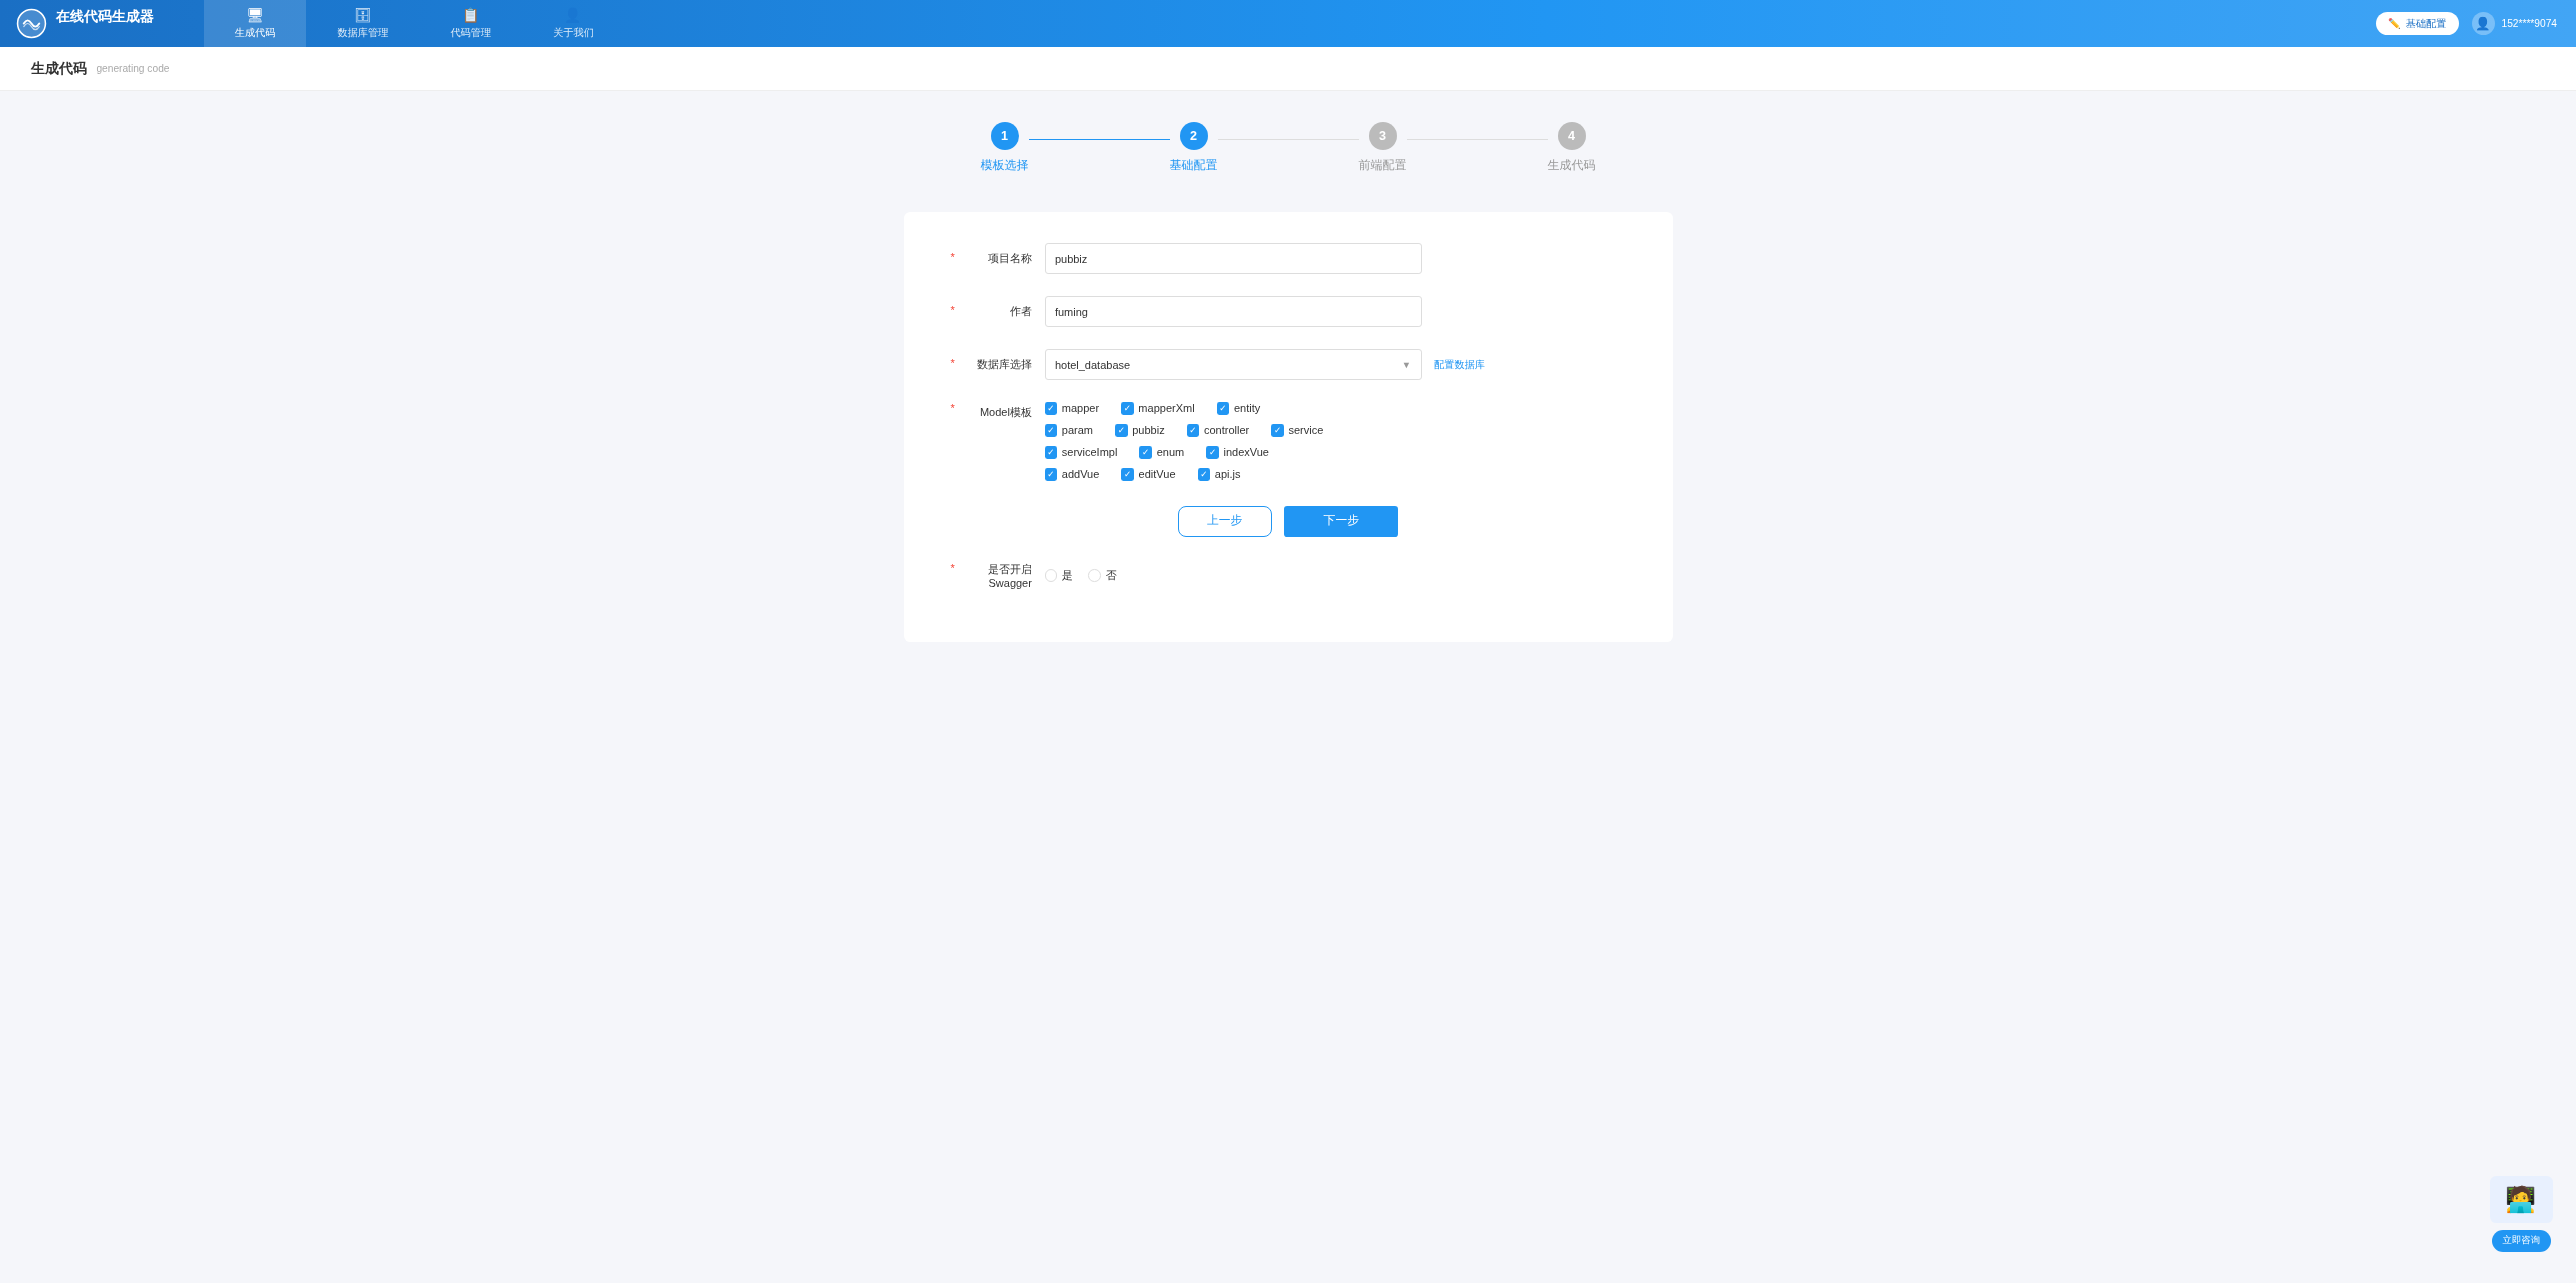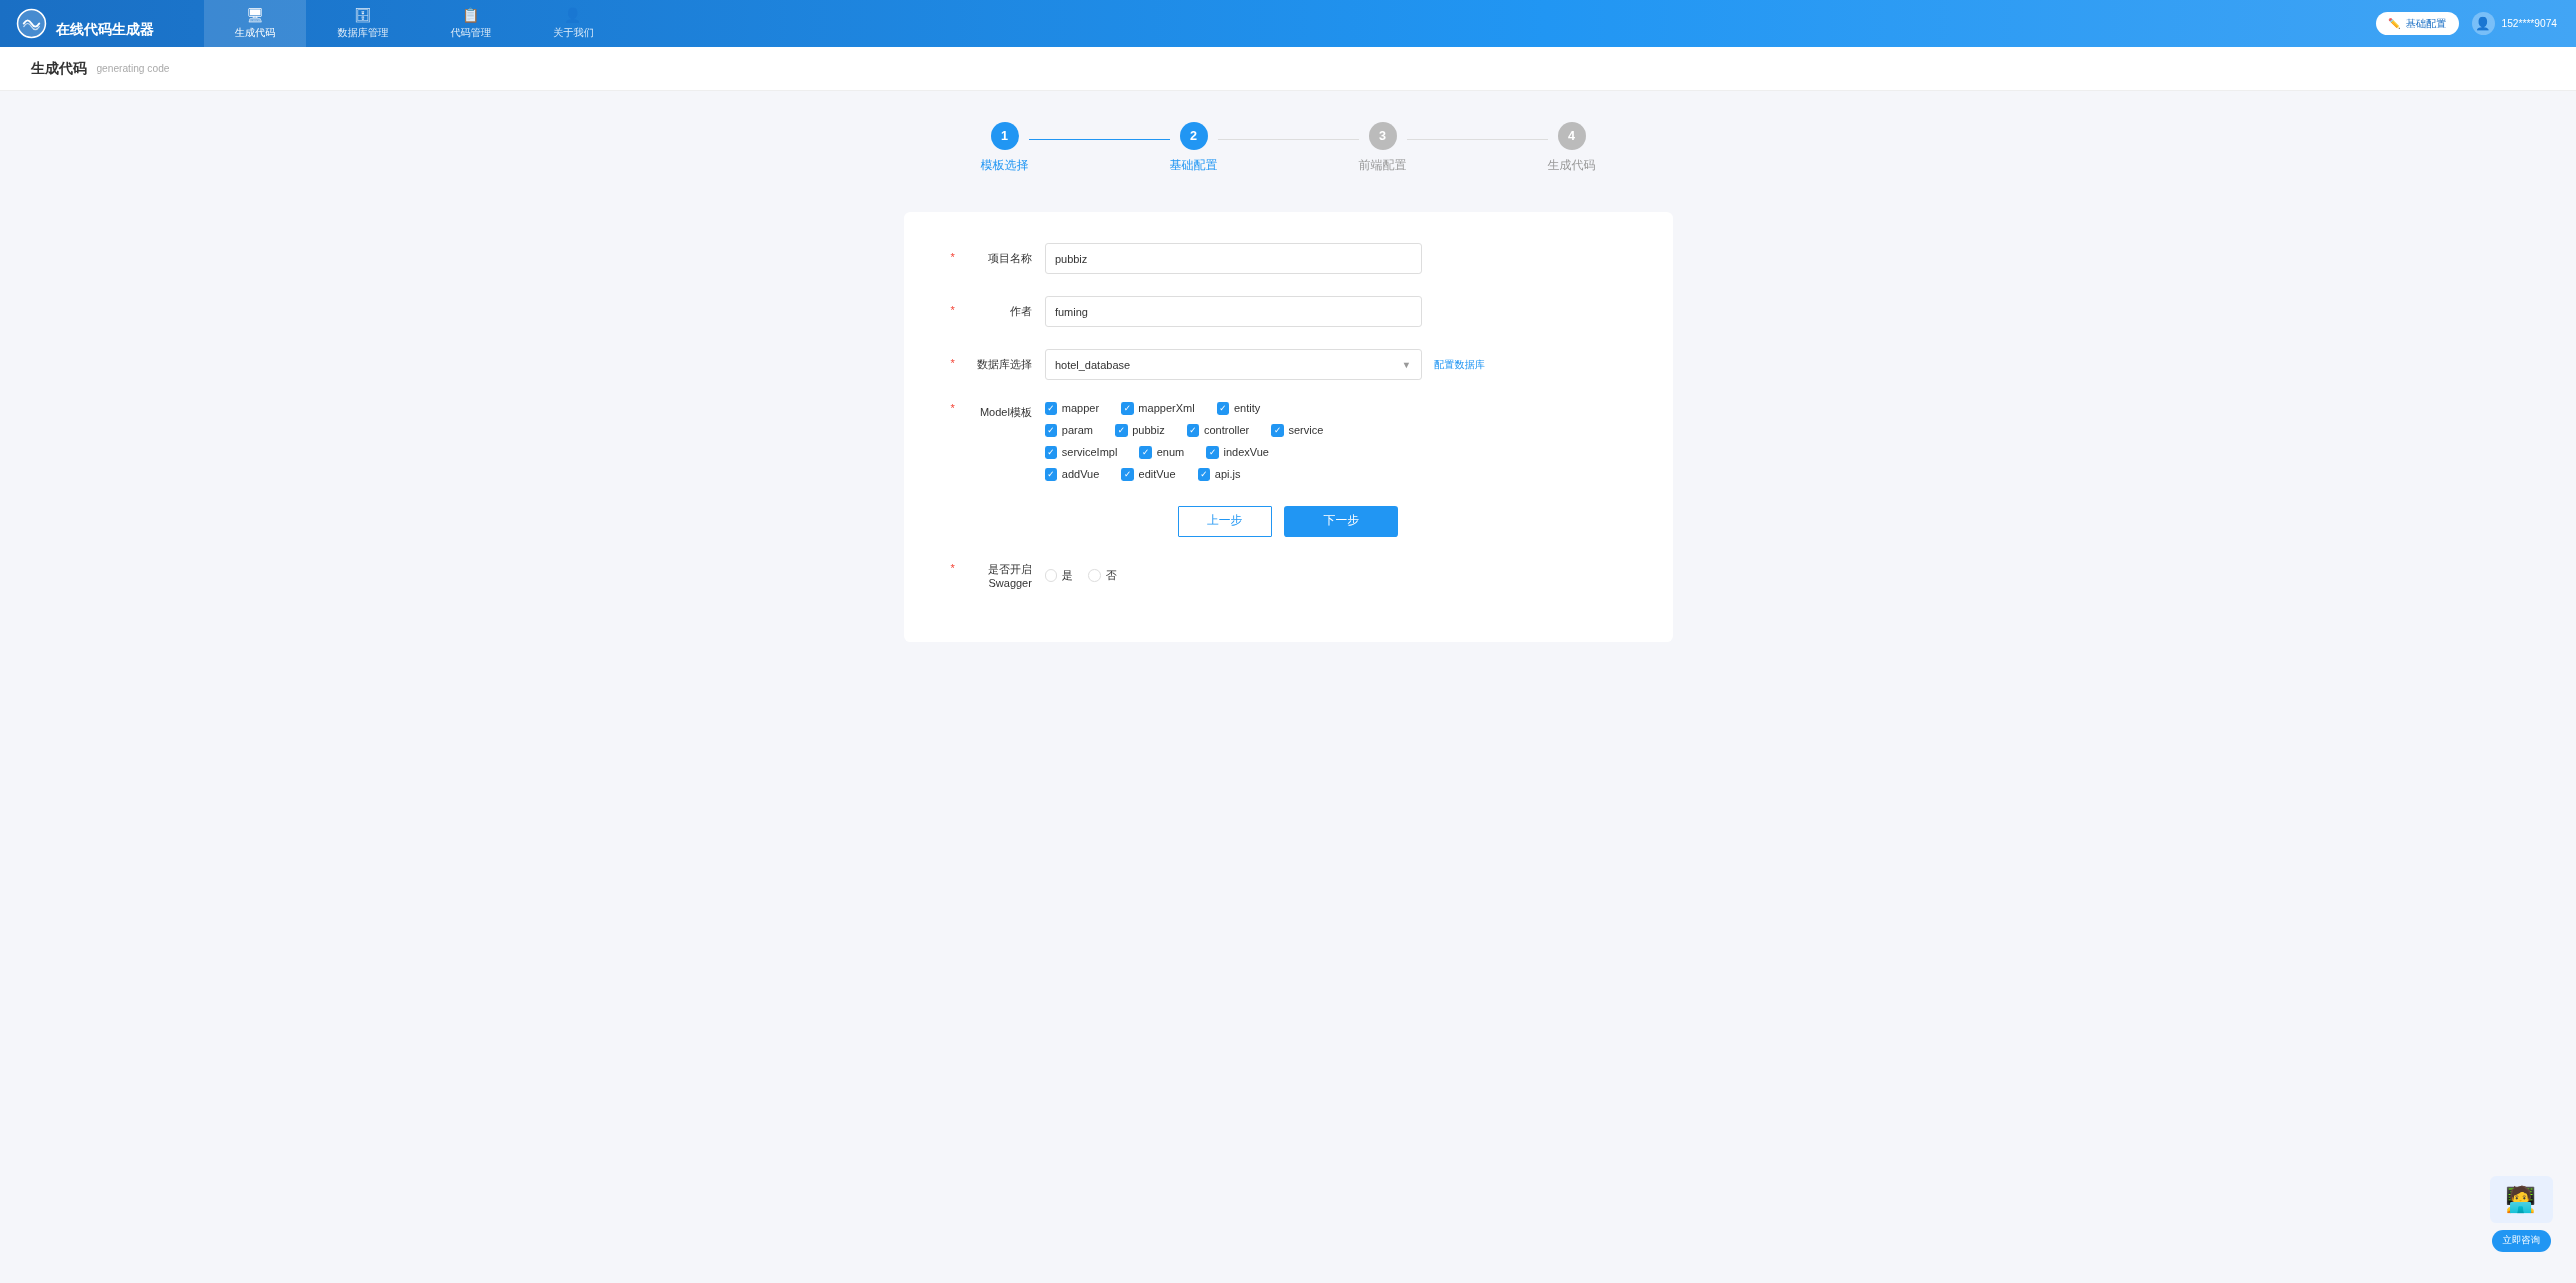--- a/index.html
+++ b/index.html
@@ -9,21 +9,21 @@
     .header {
       background: linear-gradient(90deg, #1a6fc4 0%, #2196F3 60%, #42a5f5 100%);
       height: 47px;
       display: flex;
       align-items: center;
       padding: 0 0 0 15.7px;
       position: relative;
     }
     .logo-area {
       display: flex;
-      align-items: flex-end;
+      align-items: flex-start;
       width: 188px;
       gap: 9.4px;
     }
     .logo-icon {
       width: 31px;
       height: 31px;
     }
     .logo-title {
       color: white;
       font-size: 14px;
@@ -263,21 +263,21 @@
       justify-content: center;
       gap: 12.6px;
       margin: 25px 0;
     }
     .btn-prev {
       width: 94px;
       height: 31px;
       border: 0.8px solid #2196F3;
       background: white;
       color: #2196F3;
-      border-radius: 1px;
+      border-radius: 8px;
       font-size: 11.8px;
       cursor: pointer;
     }
     .btn-next {
       width: 114px;
       height: 31px;
       border: none;
       background: #2196F3;
       color: white;
       border-radius: 3.1px;

